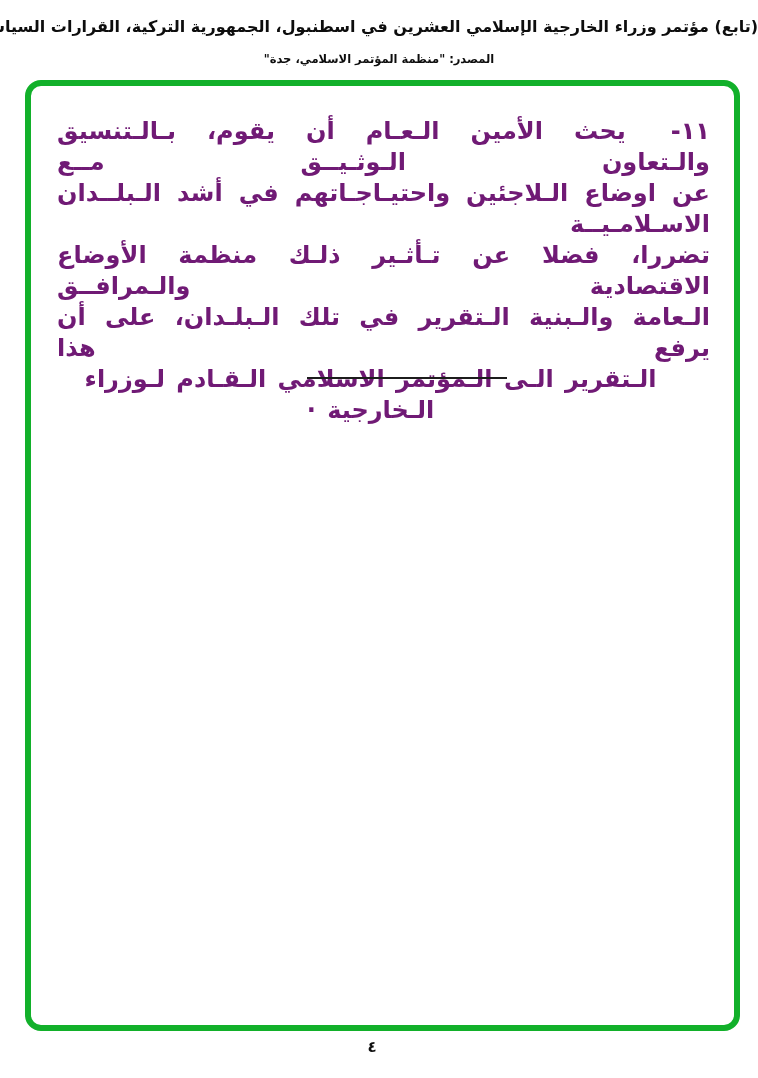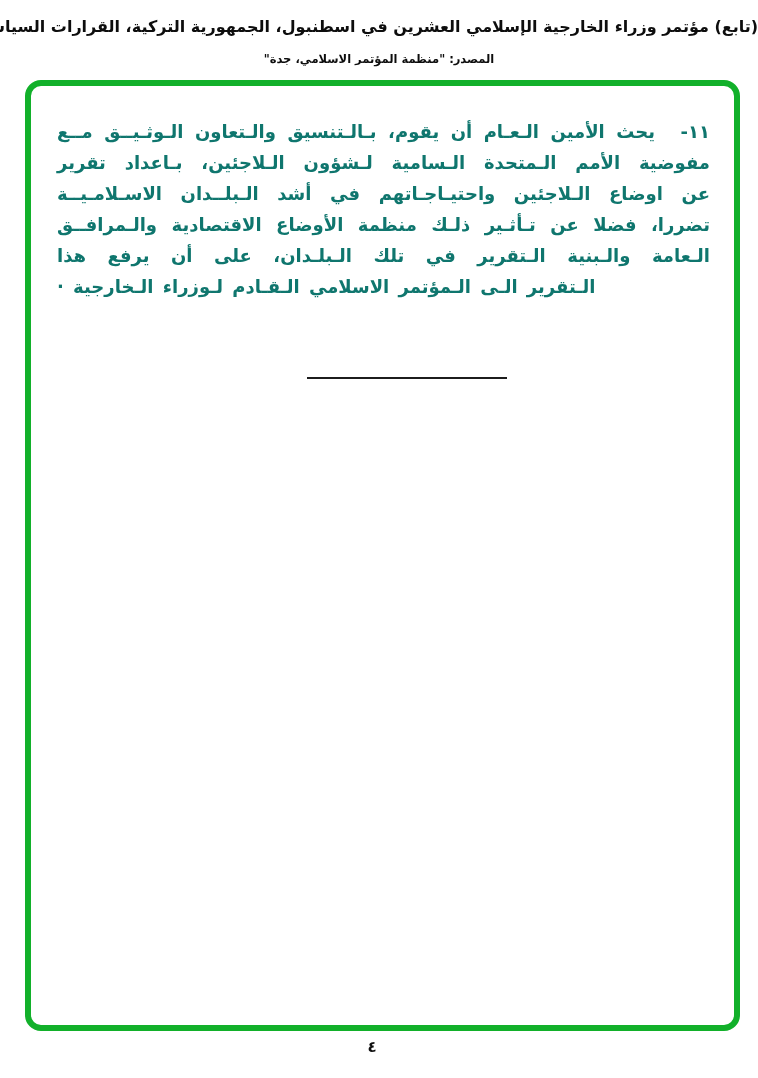--- a/index.html
+++ b/index.html
@@ -41,33 +41,33 @@
     border-radius: 16px;
     background: #ffffff;
   }
   
   .para {
     position: absolute;
     top: 30px; right: 24px; left: 26px;
     direction: rtl;
   }
   .pline {
-    font-size: 18px;
+    font-size: 24px;
     font-weight: bold;
     line-height: 31px;
     word-spacing: 3px;
-    color: #0f766e;
+    color: #701a75;
     white-space: normal;
   }
   .pline.justify {
     text-align: justify;
     text-align-last: justify;
   }
   .pline.last {
-    text-align: left;
+    text-align: center;
     padding-right: 26px;
   }
   .para-num { padding-left: 14px; }
   
   .divider {
     position: absolute;
     left: 276px; top: 291px;
     width: 200px; height: 2px;
     background: #1c1c1c;
   }
@@ -92,21 +92,20 @@
 
   <div class="green-box" style="border-color: rgb(18, 176, 42);">
 
     <div class="para">
 
       <div class="pline justify">
         <span class="para-num">١١-</span>
         <span>يحث الأمين الـعـام أن يقوم، بـالـتنسيق والـتعاون الـوثـيــق مــع</span>
       </div>
 
-      <div class="pline justify">مفوضية الأمم الـمتحدة الـسامية لـشؤون الـلاجئين، بـاعداد تقرير</div>
 
       <div class="pline justify">عن اوضاع الـلاجئين واحتيـاجـاتهم في أشد الـبلــدان الاسـلامـيــة</div>
 
       <div class="pline justify">تضررا، فضلا عن تـأثـير ذلـك منظمة الأوضاع الاقتصادية والـمرافــق</div>
 
       <div class="pline justify">الـعامة والـبنية الـتقرير في تلك الـبلـدان، على أن يرفع هذا</div>
 
       <div class="pline last">الـتقرير الـى الـمؤتمر الاسلامي الـقـادم لـوزراء الـخارجية ·</div>
 
     </div>

